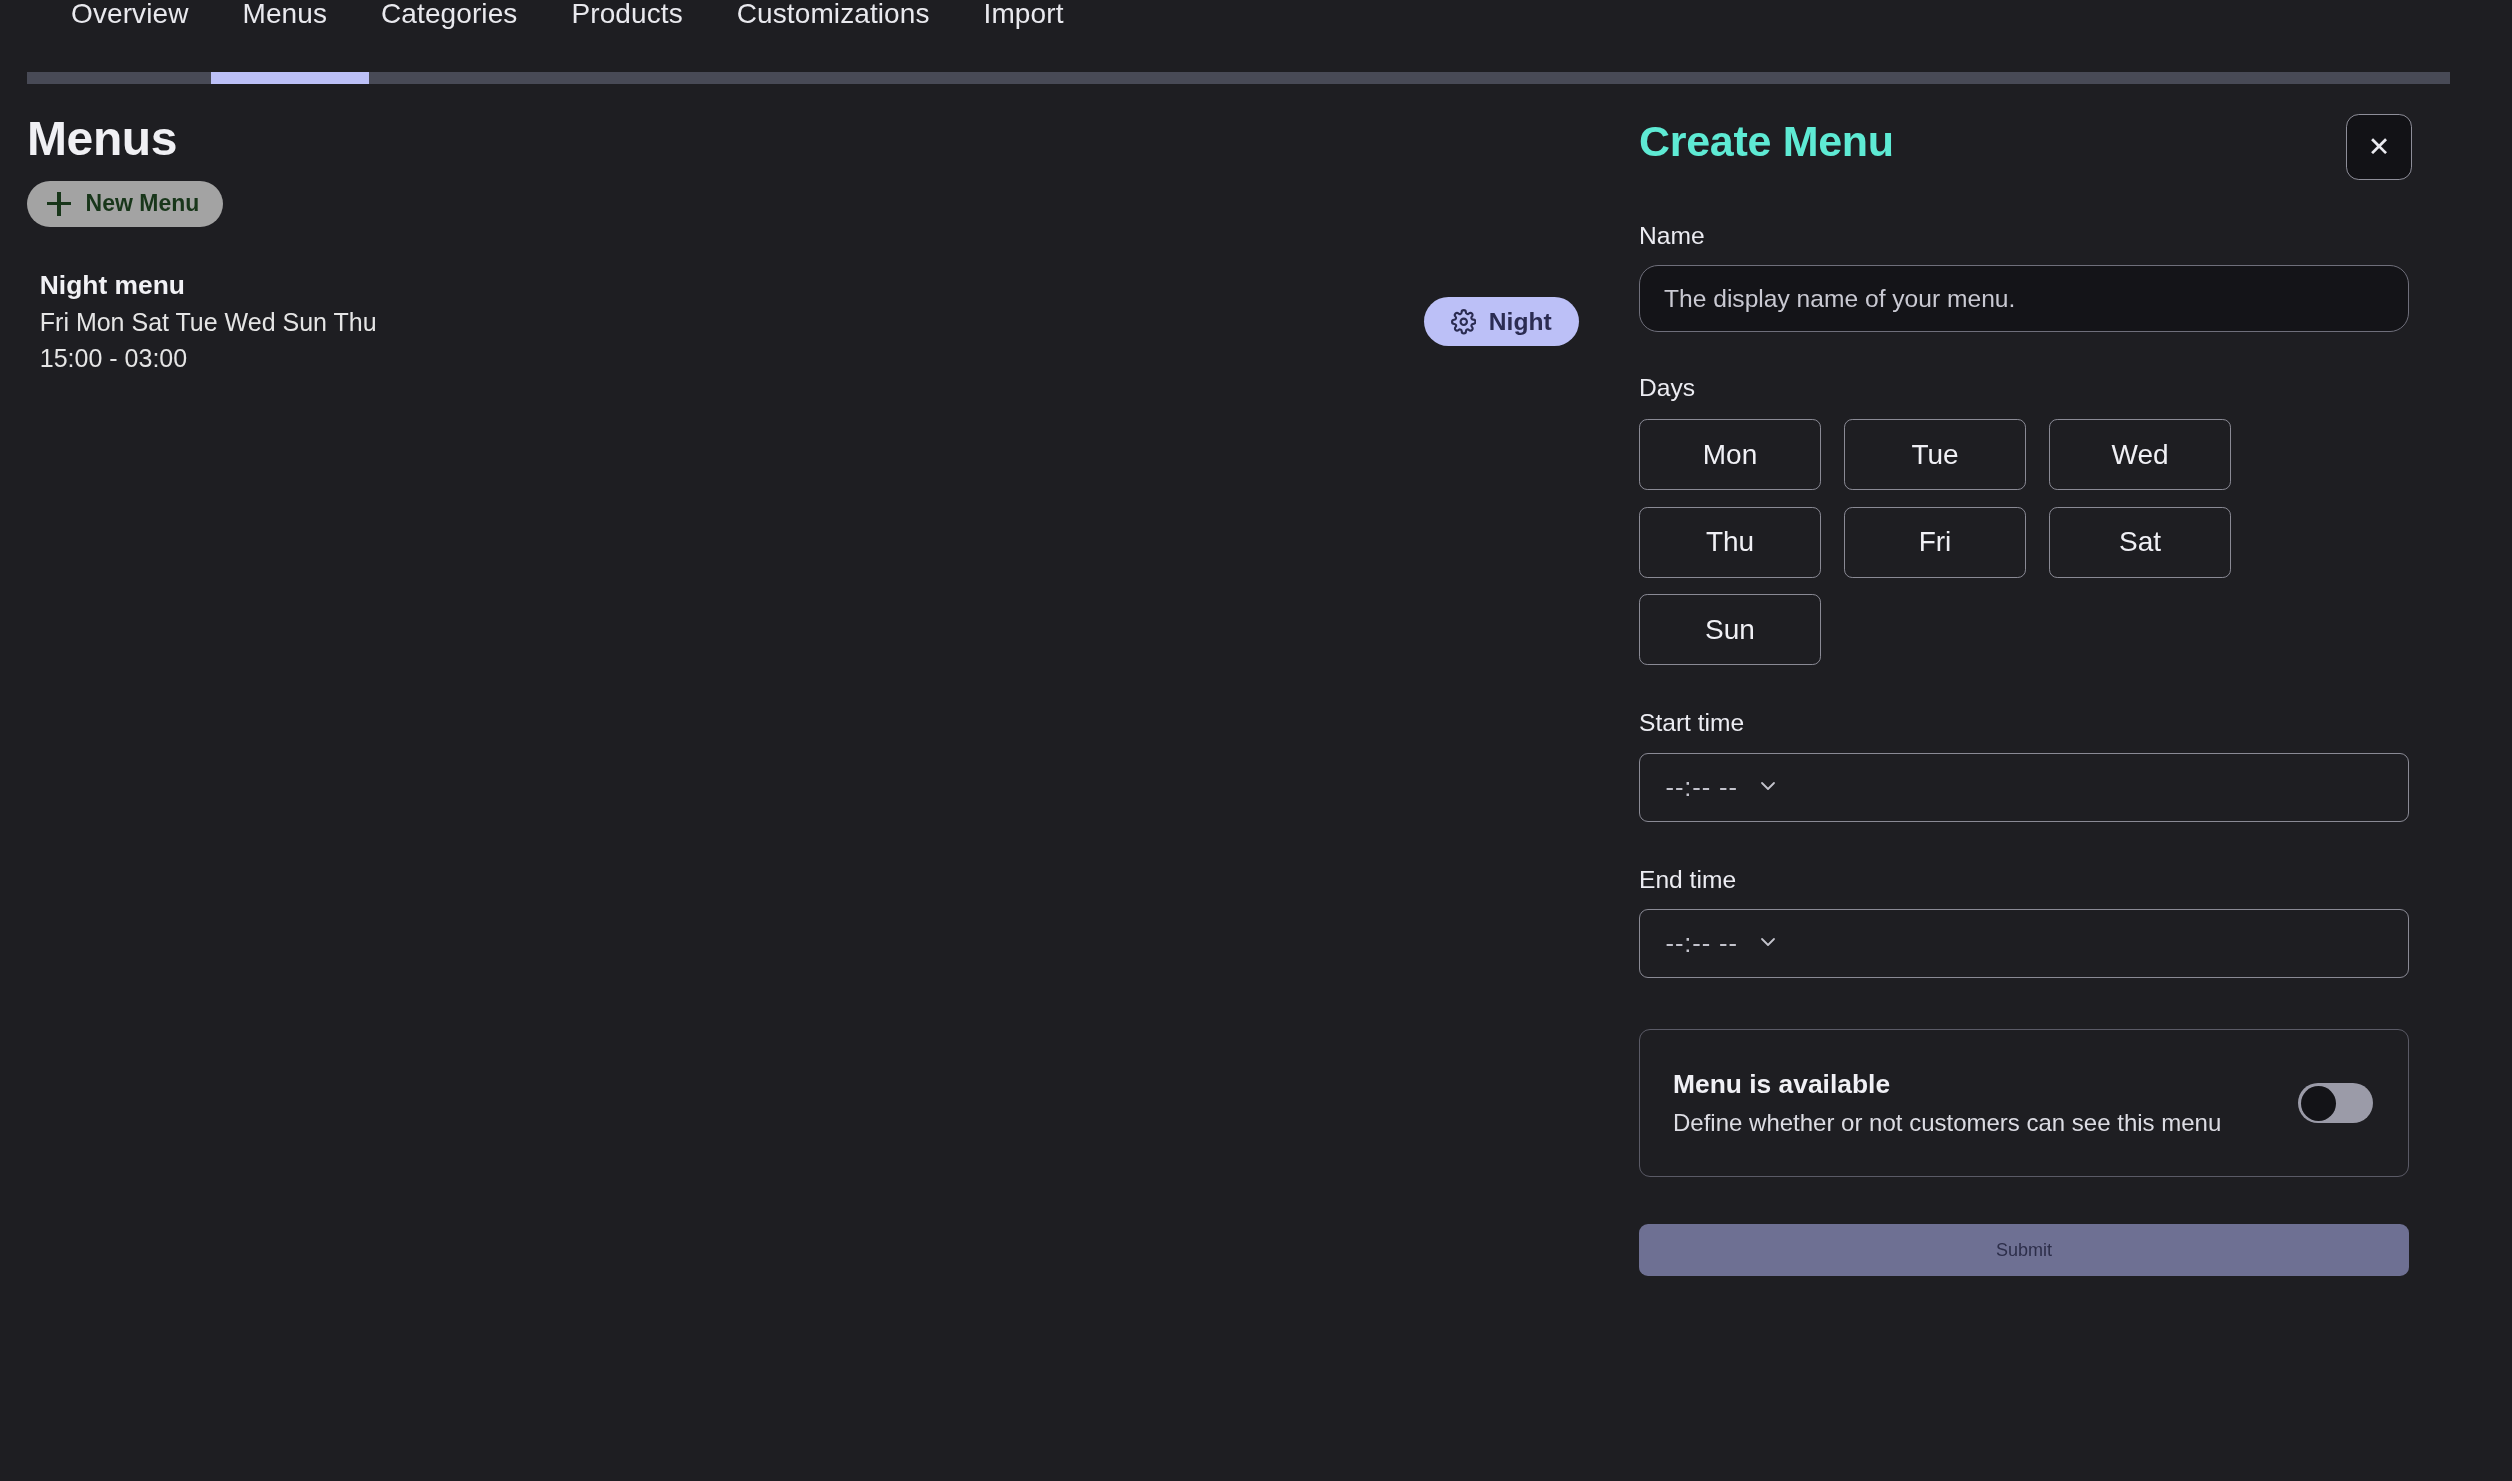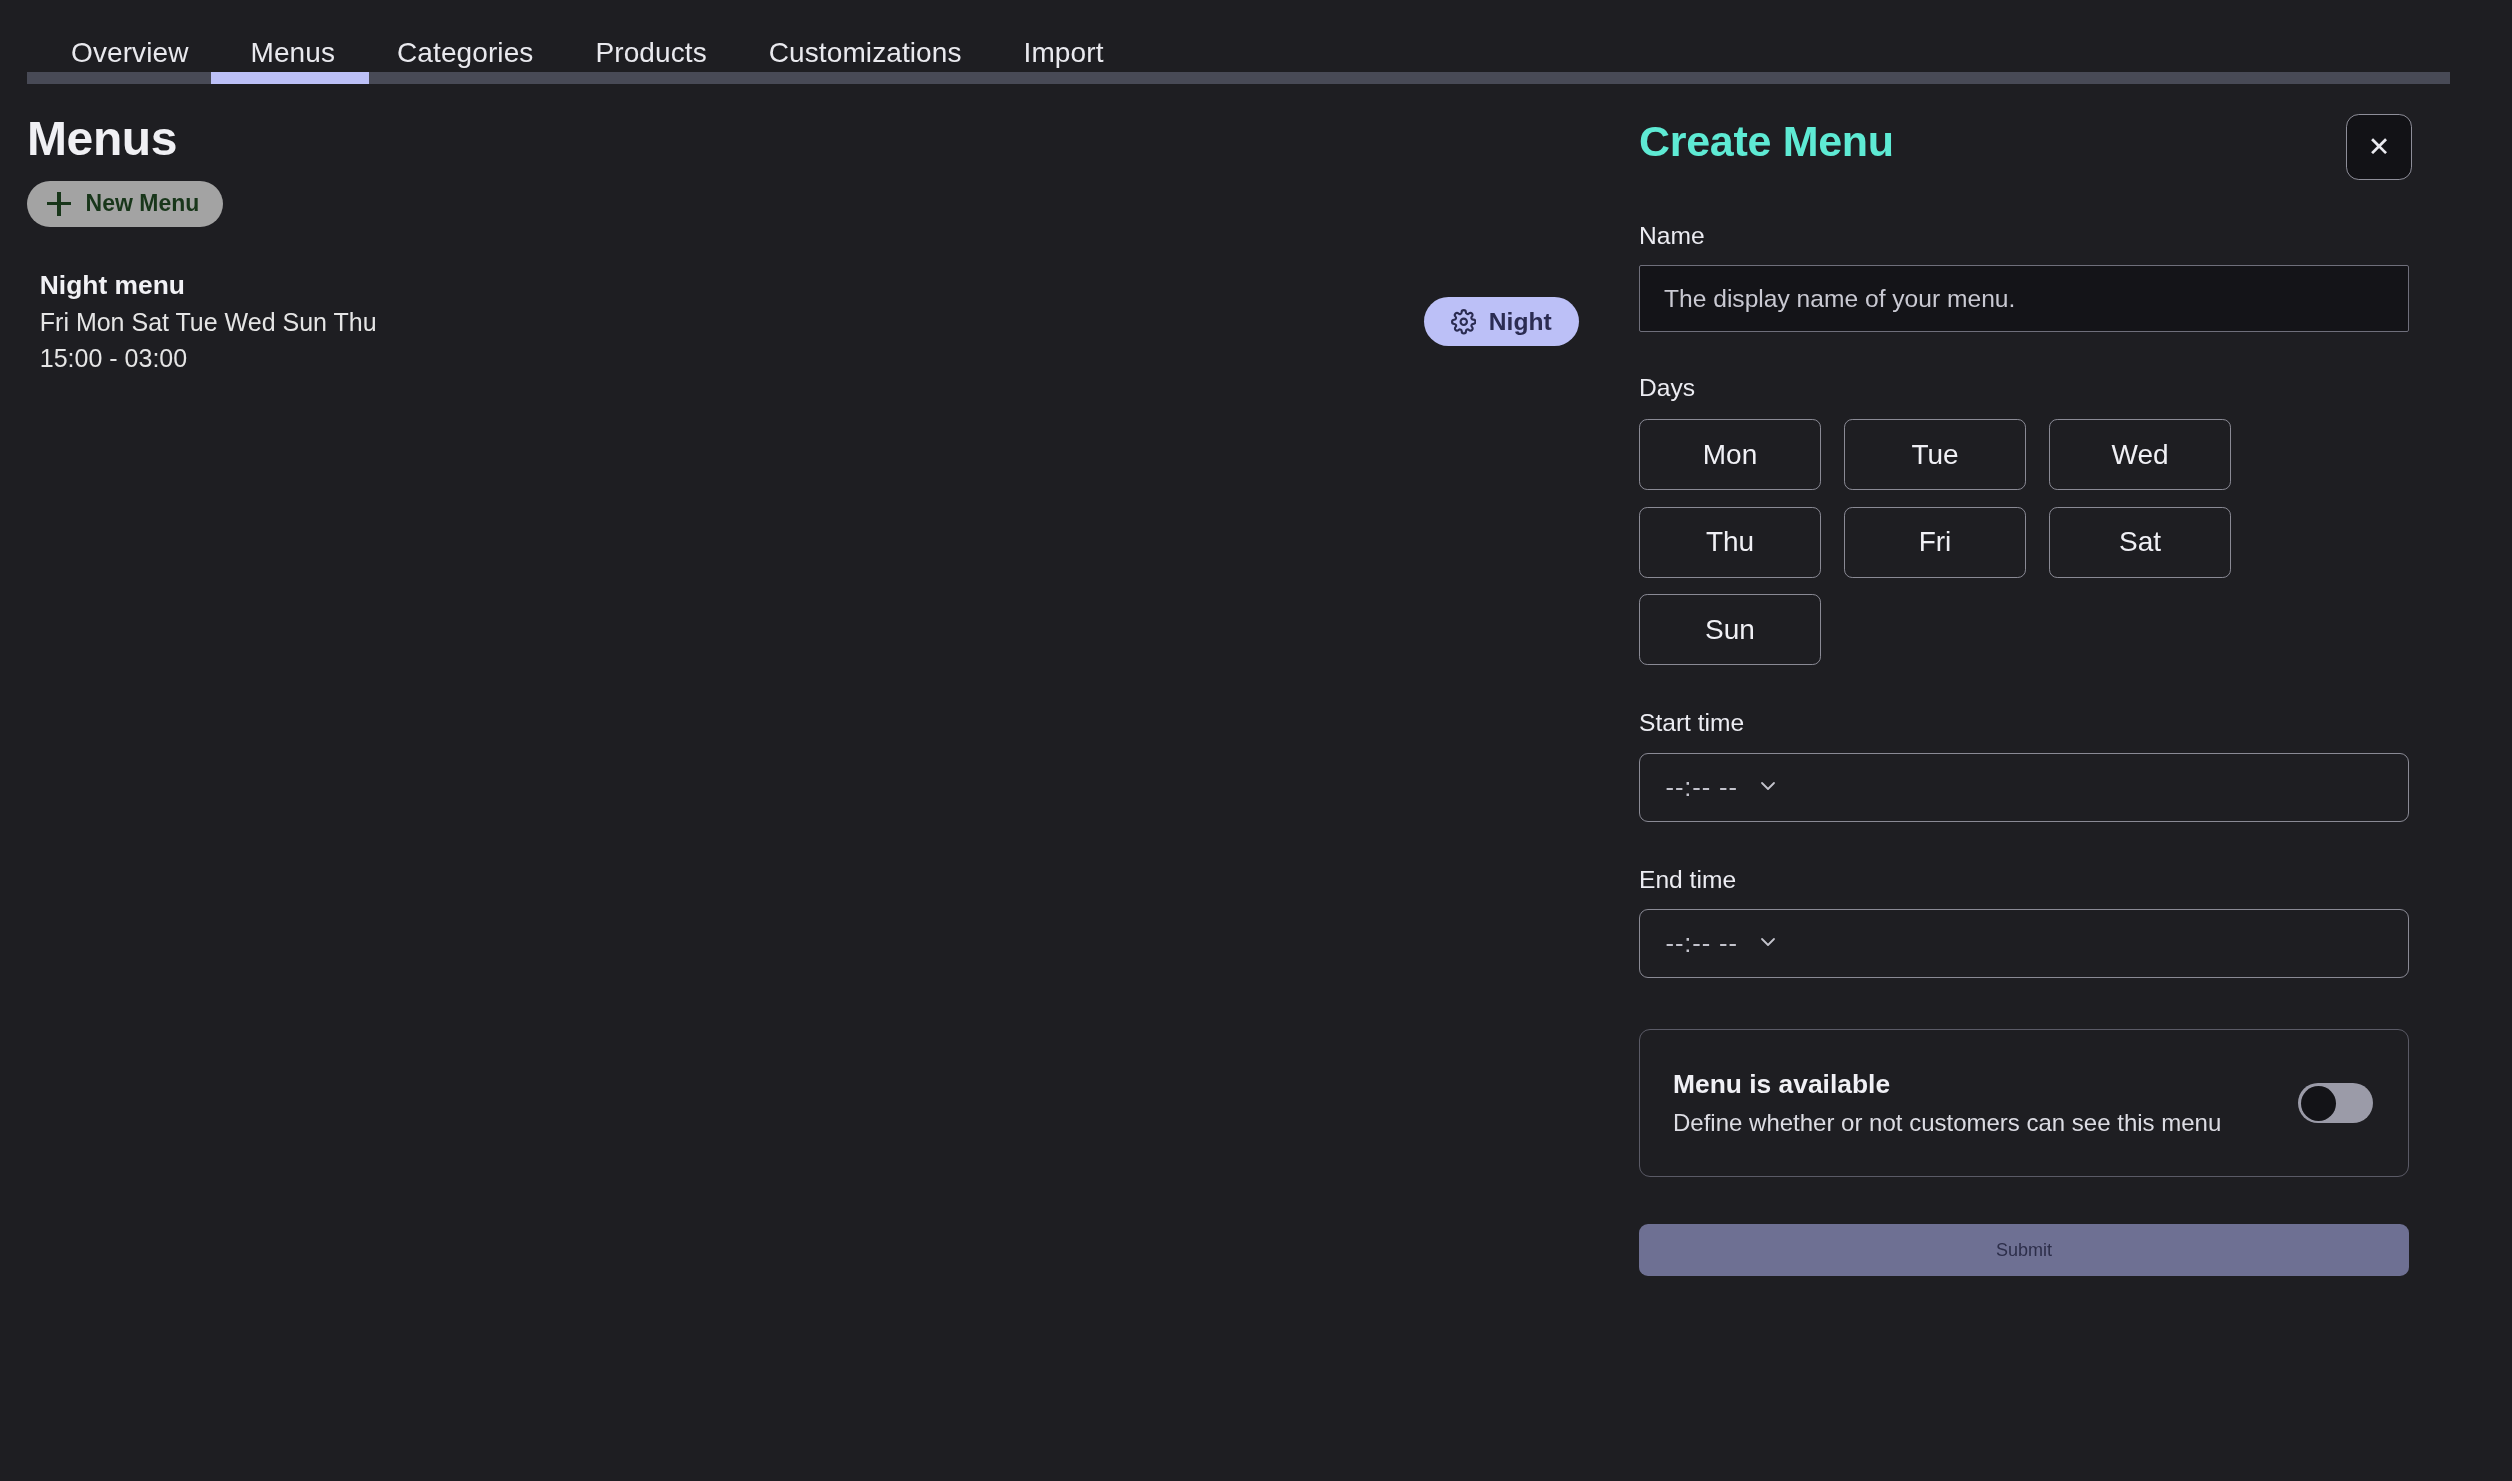--- a/index.html
+++ b/index.html
@@ -22,24 +22,24 @@
 
   
   .tabbar {
     position: absolute;
     left: 0; top: 0;
     width: 2512px;
     height: 87px;
   }
   .tabs {
     display: flex;
-    align-items: flex-end;
+    align-items: flex-start;
     height: 67px;
     padding-left: 44px;
-    gap: 8px;
+    gap: 0;
   }
   .tab {
     color: #e9e9ee;
     font-size: 28px;
     line-height: 1;
     letter-spacing: 0.1px;
     padding: 0 27px;
     cursor: pointer;
     white-space: nowrap;
     background: none;
@@ -187,21 +187,21 @@
     color: #ececf2;
     font-size: 24.6px;
     line-height: 1.1;
     margin-bottom: 16.4px;
     display: block;
   }
 
   .text-input {
     width: 770px;
     height: 67px;
-    border-radius: 2px;
+    border-radius: 19px;
     border: 1.5px solid #6f6f7b;
     background: #141418;
     color: #d6d6dd;
     font-size: 24.6px;
     font-family: inherit;
     padding: 0 24px;
     outline: none;
   }
   .text-input::placeholder { color: #c9c9d2; opacity: 1; }
 

